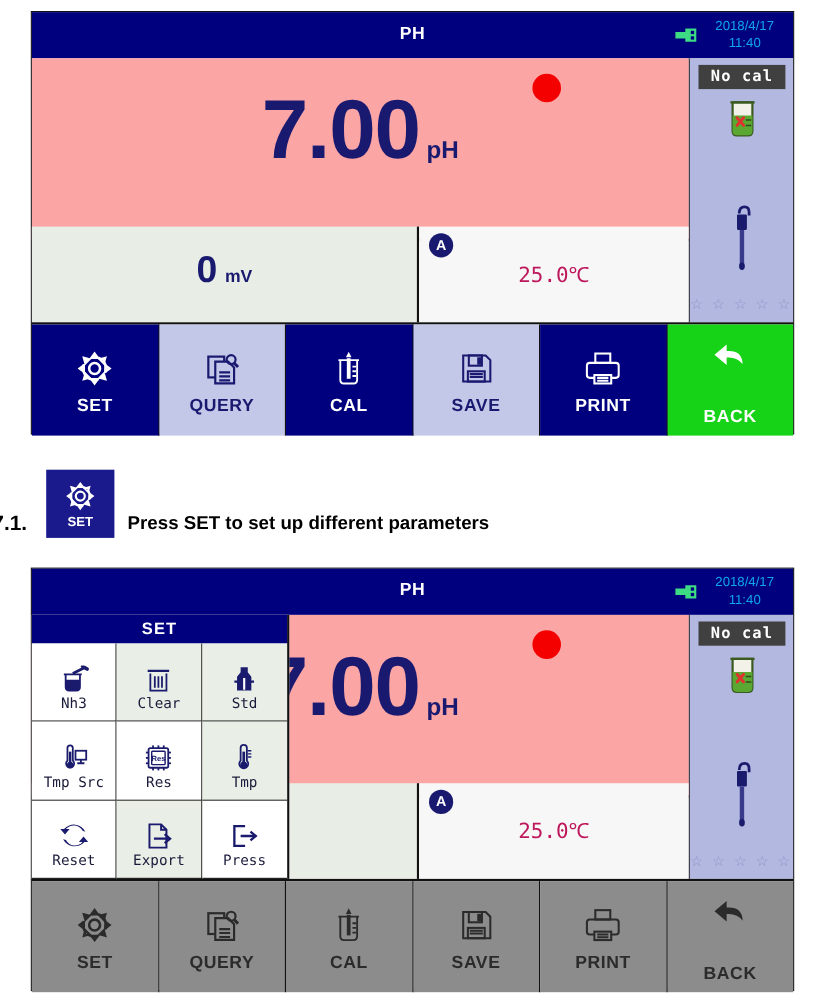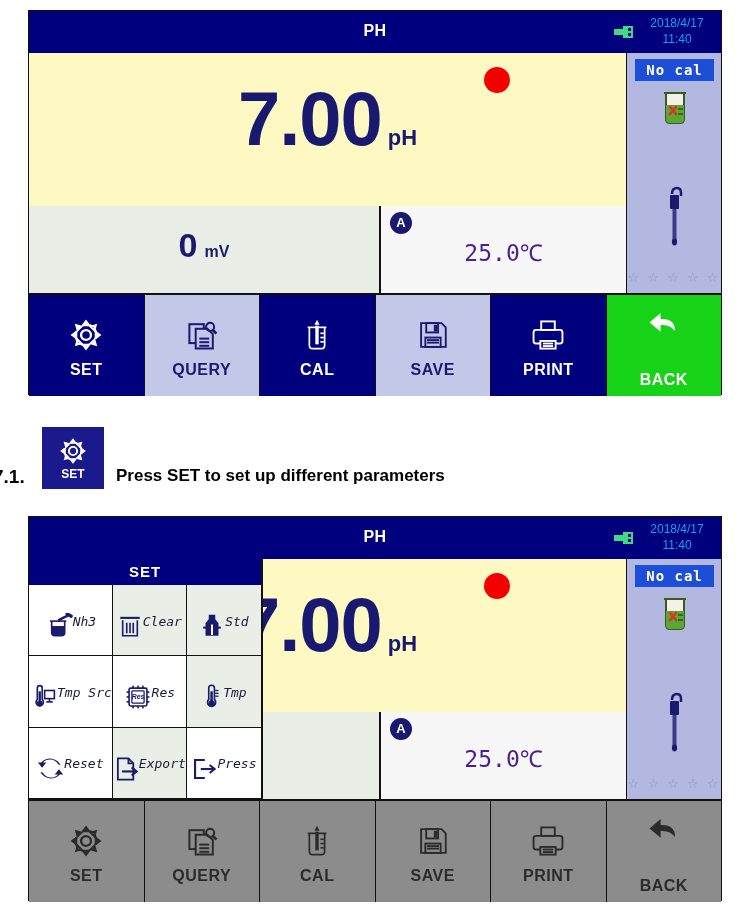--- a/index.html
+++ b/index.html
@@ -59,21 +59,21 @@
   .rail{
     position:absolute;right:0;top:0;
     width:95px;height:240px;
     background:#b3b8e0;
     border-left:1px solid #111;
     box-sizing:border-box;
   }
   .rail .calbadge{
     position:absolute;left:8px;top:6px;
     width:79px;height:22px;
-    background:#1d4ed8;
+    background:#404040;
     color:#ffffff;
     font-family:"DejaVu Sans Mono",monospace;
     font-size:14px;font-weight:bold;
     text-align:center;line-height:22px;
     letter-spacing:1px;
     box-sizing:border-box;
   }
   .rail .beaker{position:absolute;left:33px;top:38px;}
   .rail .probe {position:absolute;left:38px;top:133px;}
   .rail .stars{
@@ -82,21 +82,21 @@
     font-size:13px;
     color:#8d93c8;
     letter-spacing:2px;
     font-family:"DejaVu Sans",sans-serif;
   }
 
   
   .reading{
     position:absolute;left:0;top:0;
     right:95px;height:166px;
-    background:#fef9c3;
+    background:#fca5a5;
     border-bottom:2px solid #111;
     box-sizing:border-box;
   }
   .reading .value{
     position:absolute;
     left:0;right:0;top:28px;
     text-align:center;
     color:#191970;
     font-size:76px;
     font-weight:bold;
@@ -149,22 +149,22 @@
     width:22px;height:22px;
     border-radius:50%;
     background:#191970;
     color:#ffffff;
     font-size:13px;font-weight:bold;
     text-align:center;line-height:22px;
   }
   .cell-temp .tval{
     position:absolute;left:0;right:0;top:30px;
     text-align:center;
-    color:#4c1d95;
-    font-size:23px;
+    color:#be185d;
+    font-size:19px;
     font-family:"DejaVu Sans Mono",monospace;
   }
 
   
   .toolbar{
     position:absolute;left:0;right:0;top:240px;
     height:103px;
     display:flex;
     border-top:2px solid #111;
     box-sizing:border-box;
@@ -214,25 +214,24 @@
     grid-template-columns:repeat(3,1fr);
     grid-template-rows:repeat(3,1fr);
     height:214px;
   }
   .setcell{
     position:relative;
     border-right:1px solid #111;
     border-bottom:1px solid #111;
     box-sizing:border-box;
     display:flex;
-    flex-direction:row;
+    flex-direction:column;
     align-items:center;
     justify-content:center;
     background:#ffffff;
-    font-style:italic;
   }
   .setcell.alt{background:#e9efe6;}
   .setcell:nth-child(3n){border-right:none;}
   .setcell .ico{height:38px;display:flex;align-items:flex-end;justify-content:center;}
   .setcell .lbl{
     margin-top:2px;
     font-size:13px;
     color:#1a1a3a;
     font-family:"DejaVu Sans Mono",monospace;
     white-space:nowrap;

